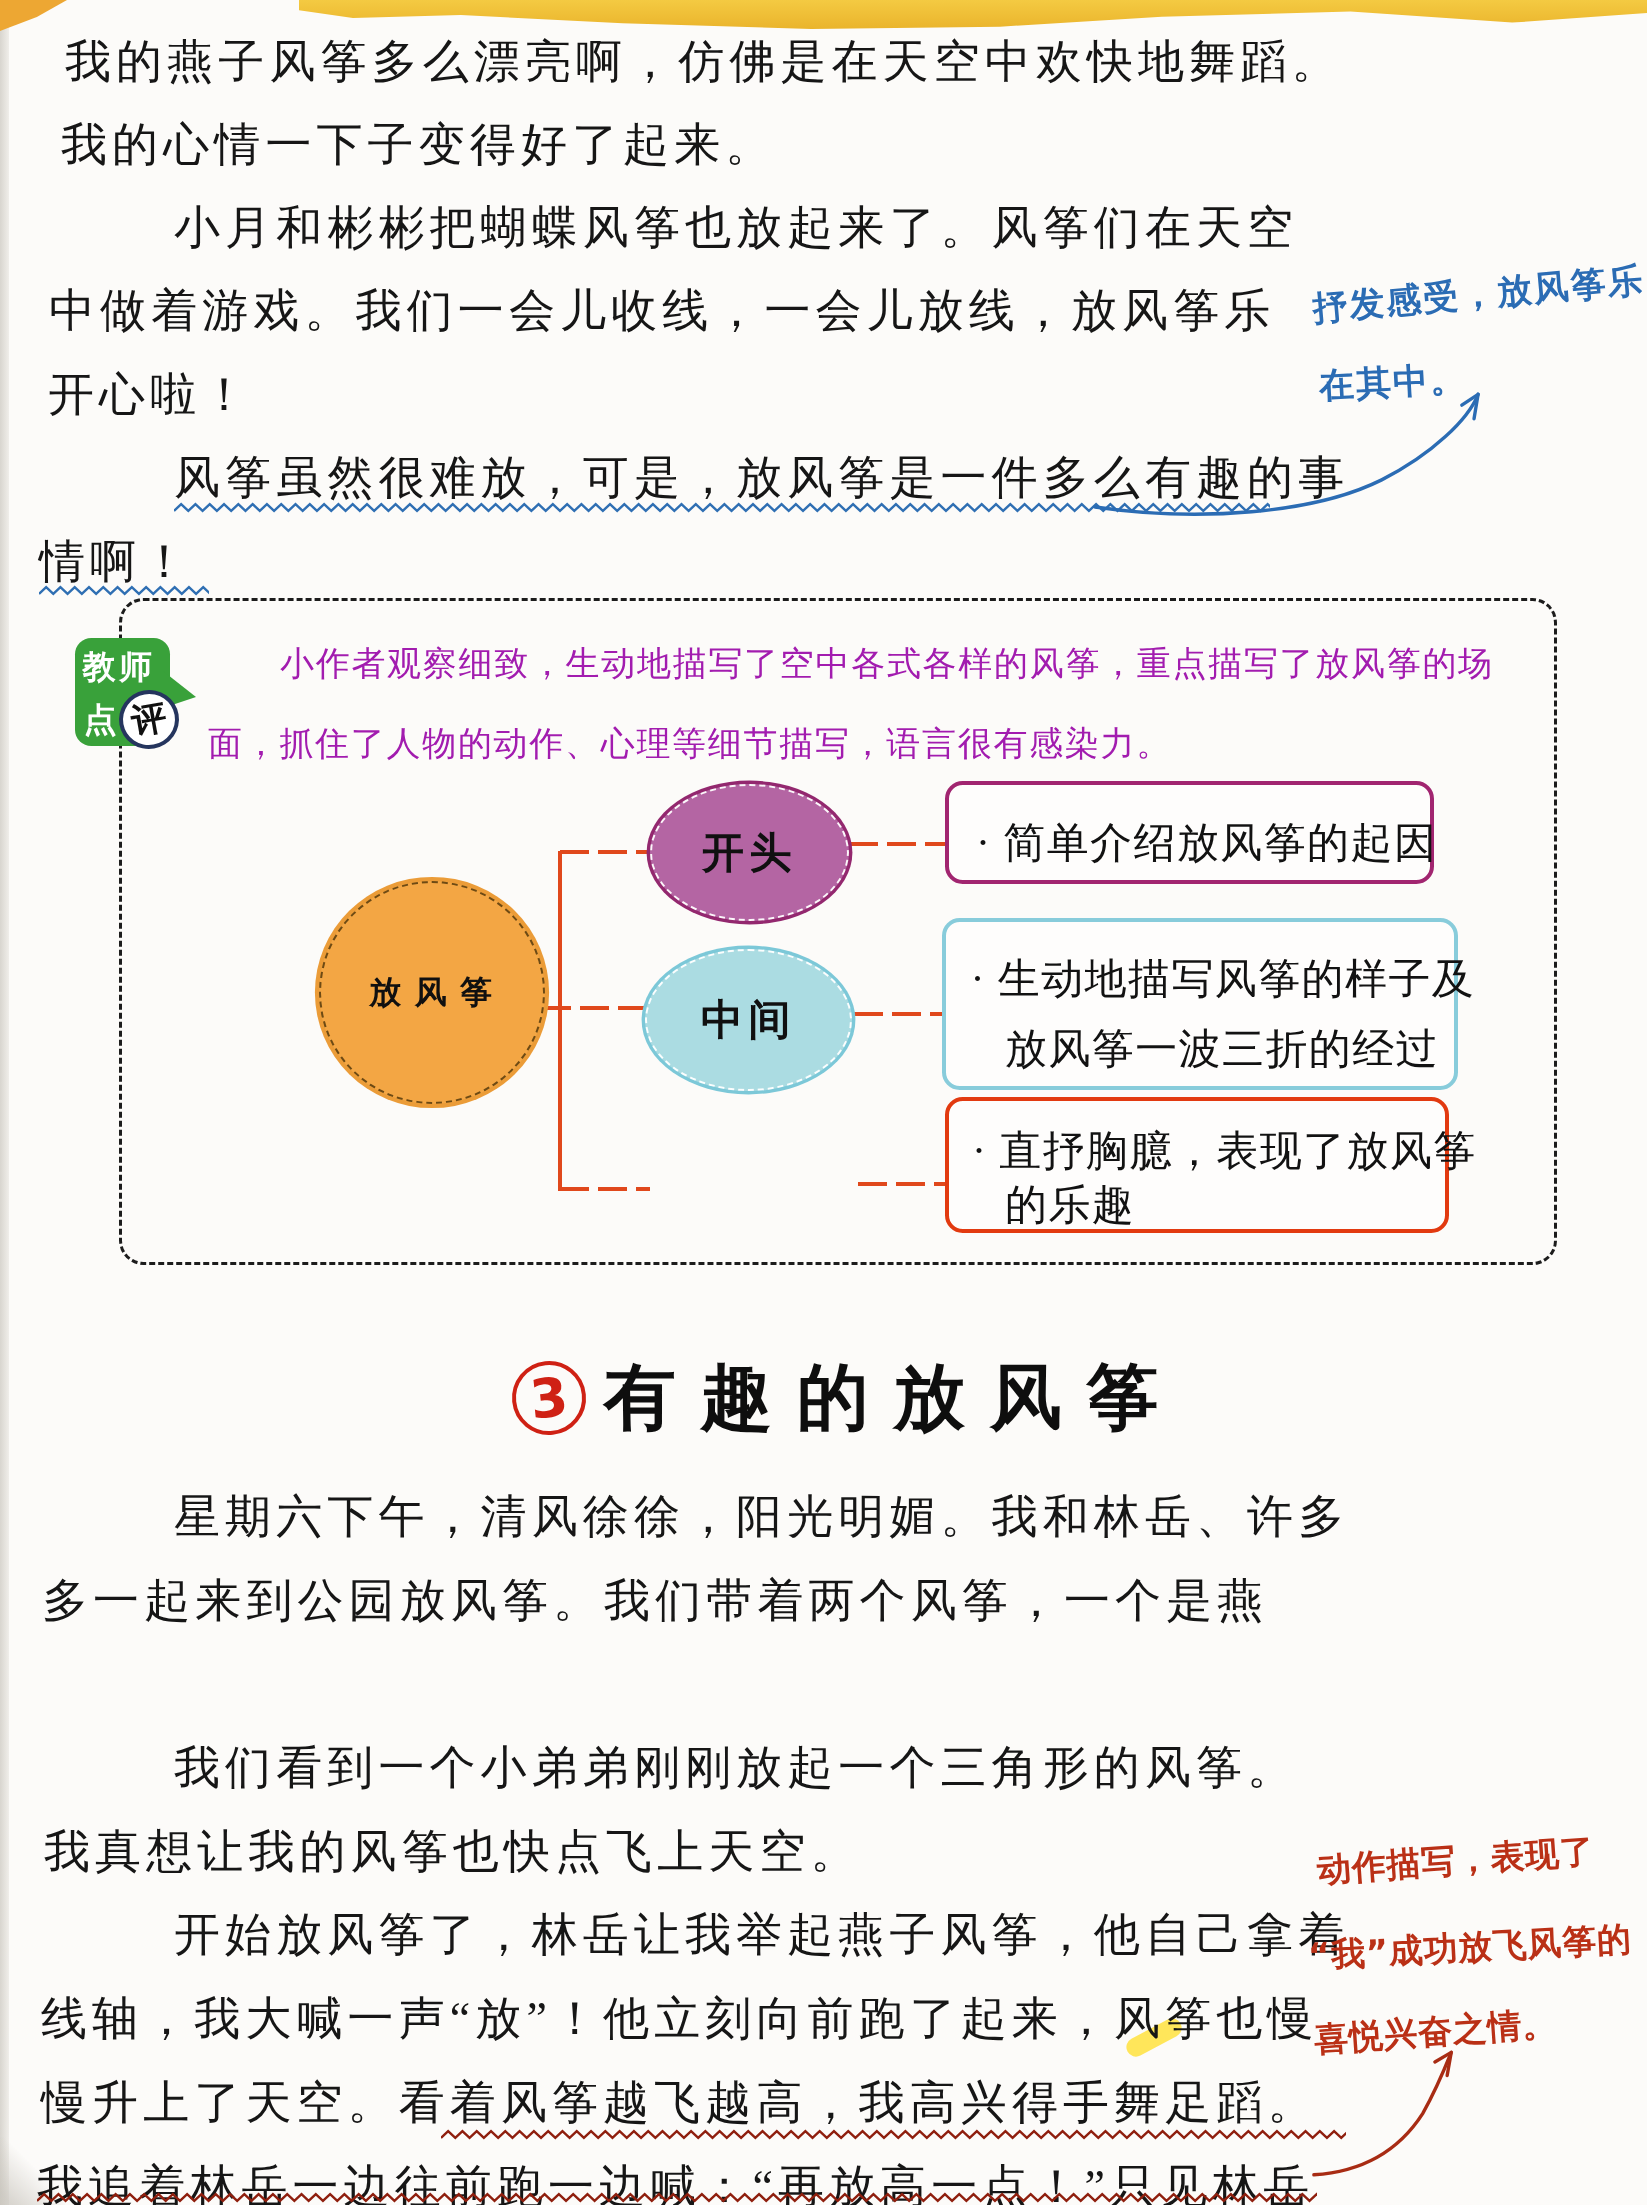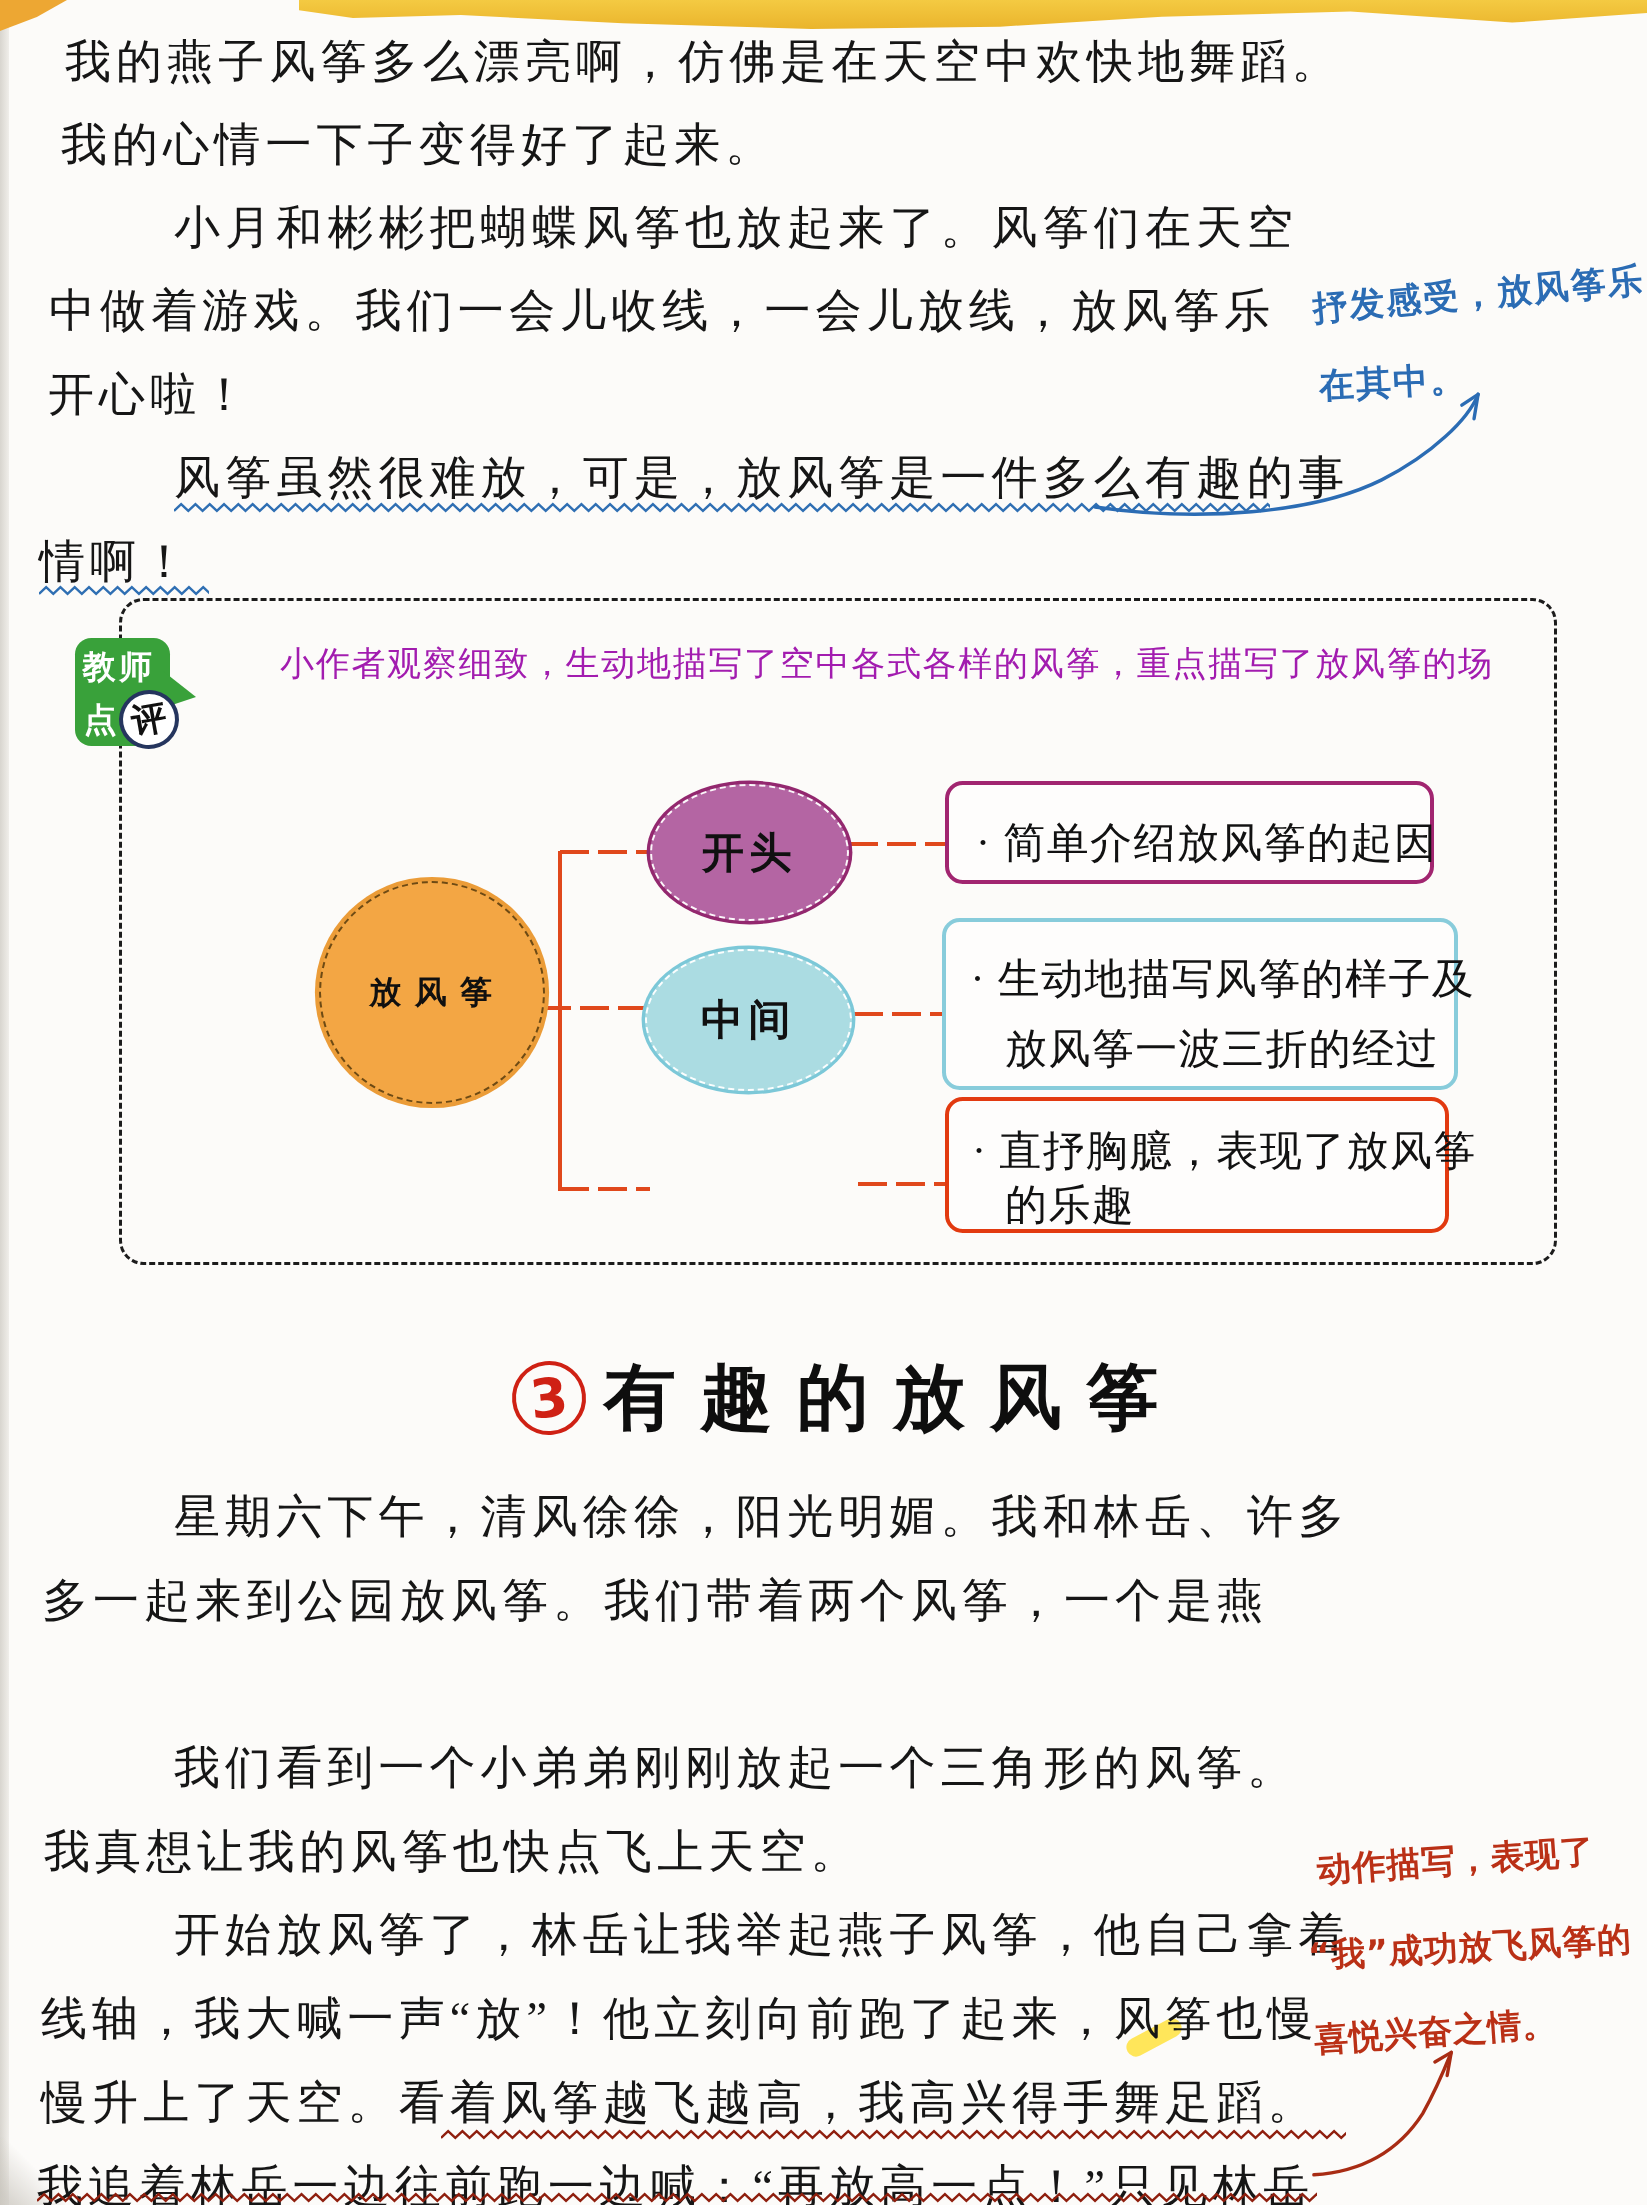--- a/index.html
+++ b/index.html
@@ -113,20 +113,21 @@
 
   <div class="badge">
     <div class="badge-bubble"></div>
     <div class="badge-tail"></div>
     <div class="badge-t1">教师</div>
     <div class="badge-t2">点</div>
     <div class="badge-circle">评</div>
   </div>
 
   <p class="comment" style="left:280px;top:641px">小作者观察细致，生动地描写了空中各式各样的风筝，重点描写了放风筝的场</p>
+  <p class="comment" style="left:208px;top:721px">面，抓住了人物的动作、心理等细节描写，语言很有感染力。</p>
 
   <div class="vsolid" style="left:558px;top:851px;height:340px"></div>
   <div class="hdash" style="left:560px;top:850px;width:92px"></div>
   <div class="hdash" style="left:542px;top:1006px;width:109px"></div>
   <div class="hdash" style="left:560px;top:1187px;width:90px"></div>
   <div class="hdash" style="left:849px;top:842px;width:97px"></div>
   <div class="hdash" style="left:854px;top:1012px;width:93px"></div>
   <div class="hdash" style="left:858px;top:1182px;width:90px"></div>
 
   <div class="node root" style="left:319px;top:881px;width:226px;height:223px">

